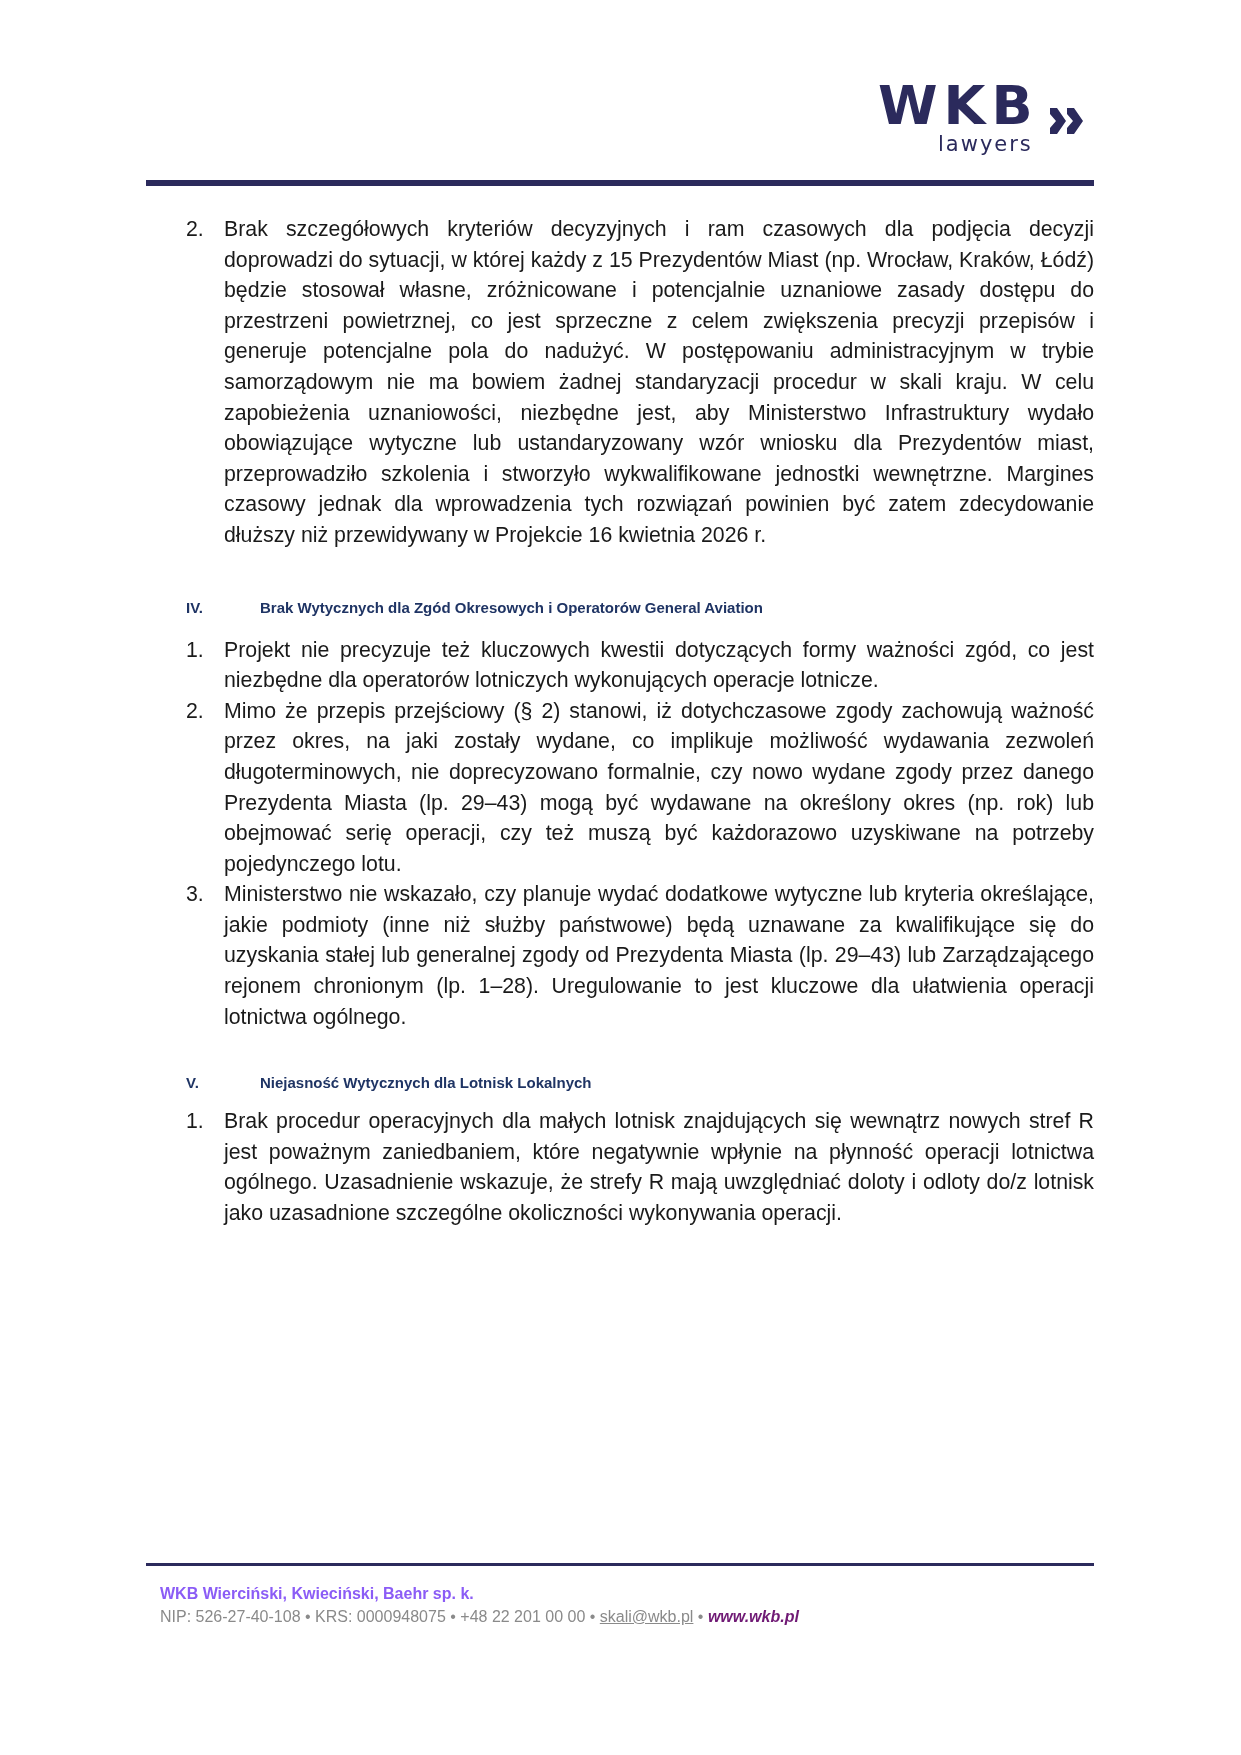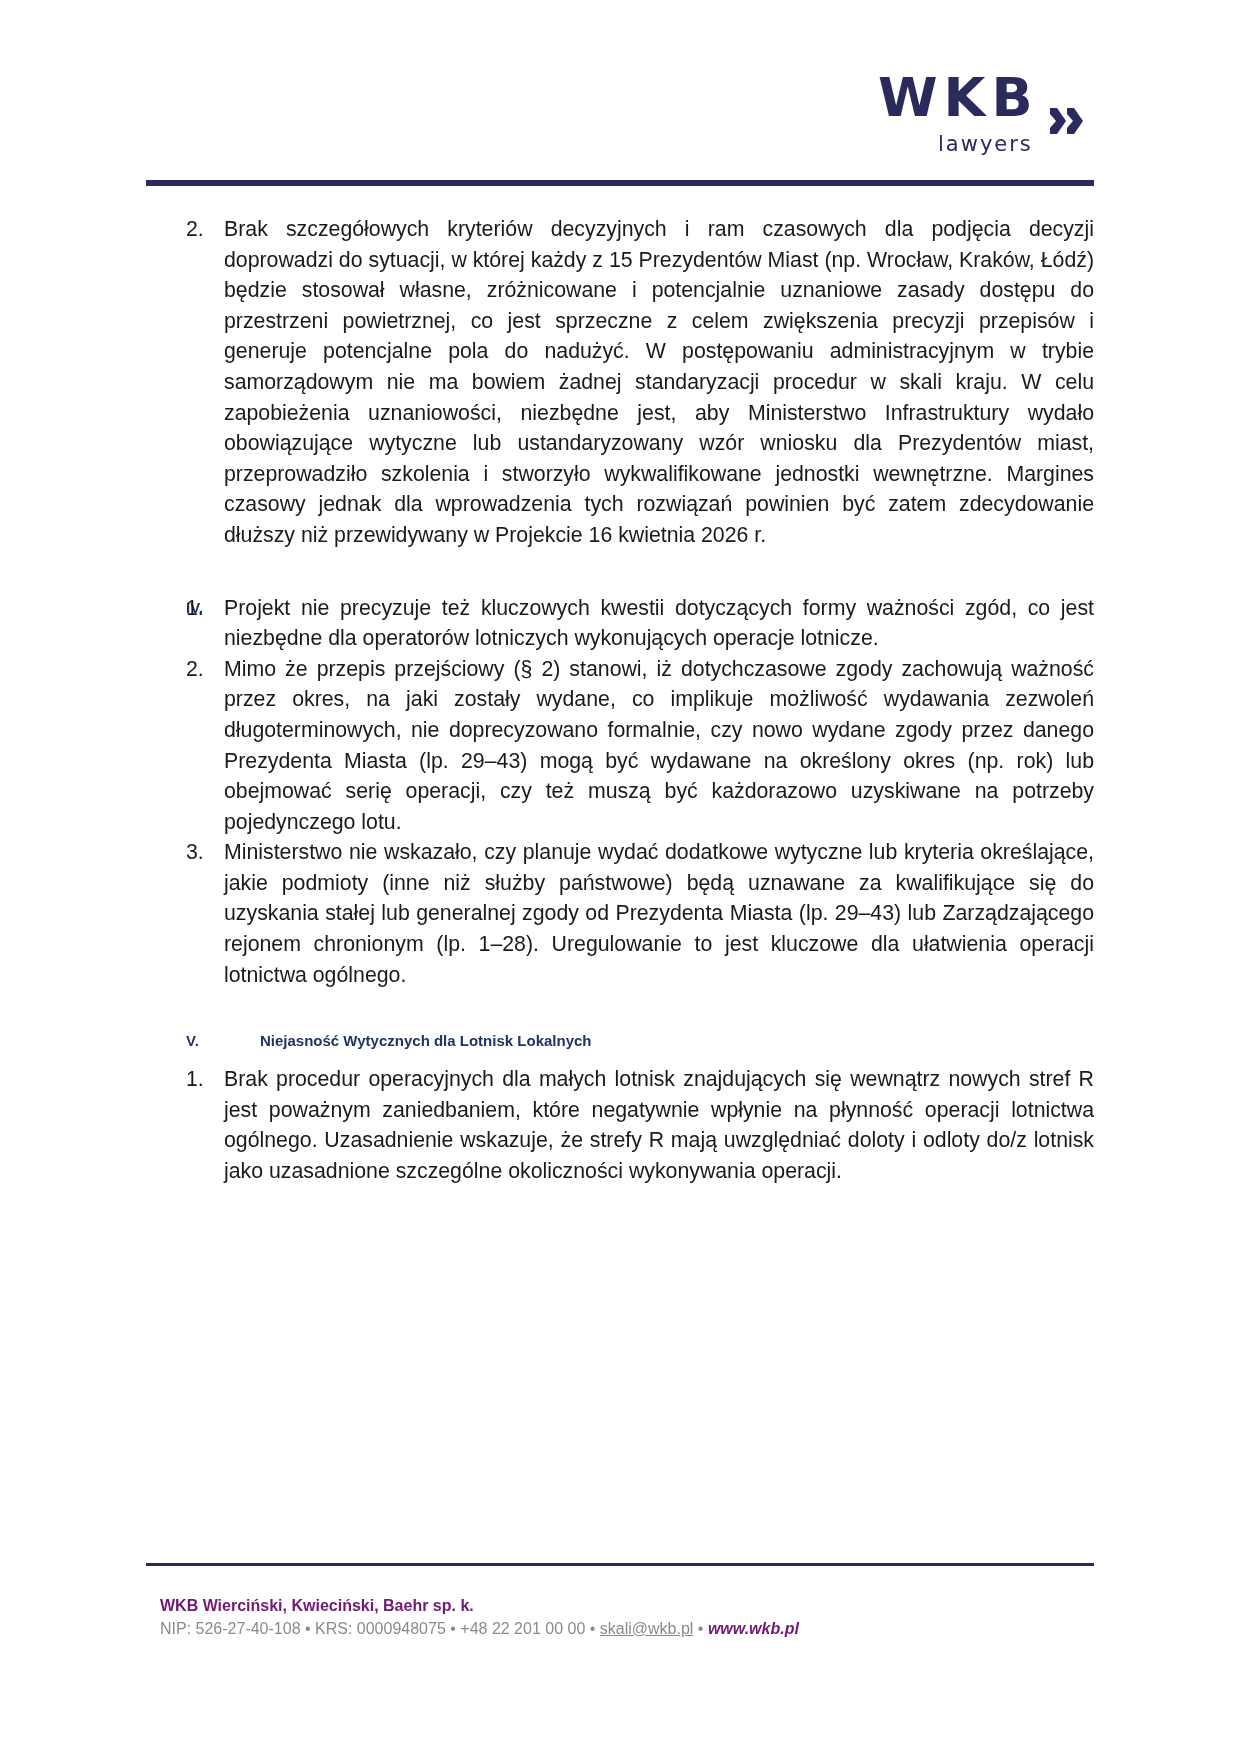--- a/index.html
+++ b/index.html
@@ -1,36 +1,36 @@
 <!DOCTYPE html>
 <html><head>
   <meta charset="utf-8">
   <style>
     html, body { margin: 0; padding: 0; background: #ffffff; }
     body { width: 1241px; height: 1755px; position: relative; overflow: hidden;
            font-family: "Liberation Sans", sans-serif; color: #1a1a1a; }
     .logo { position: absolute; left: 878px; top: 68px; width: 210px; height: 90px; }
-    .logo-wkb { position: absolute; left: 0; top: 0; font-family: "DejaVu Sans", sans-serif;
+    .logo-wkb { position: absolute; left: 0; top: 8px; font-family: "DejaVu Sans", sans-serif;
                 font-weight: bold; font-size: 54px; letter-spacing: 6px; color: #2b2a5c; line-height: 60px; }
     .logo-lawyers { position: absolute; left: 60px; top: 64px; font-family: "DejaVu Sans", sans-serif;
                     font-size: 21px; letter-spacing: 2px; color: #2b2a5c; line-height: 24px; text-align: center; }
     .logo-chev { position: absolute; left: 172px; top: 36px; width: 36px; height: 34px; }
     .rule-top { position: absolute; left: 146px; top: 180px; width: 948px; height: 6px; background: #2b2a5c; }
     .rule-bottom { position: absolute; left: 146px; top: 1563px; width: 948px; height: 3px; background: #2b2a5c; }
 
     .content { position: absolute; left: 186px; top: 214px; width: 908px; font-size: 21.3px; line-height: 30.6px; }
     .item { position: relative; padding-left: 38px; text-align: justify; }
     .item .num { position: absolute; left: 0; top: 0; }
     .heading { color: #1f3464; font-weight: bold; font-size: 15px; position: relative; padding-left: 74px; line-height: 30px; }
     .heading .roman { position: absolute; left: 0; top: 0; }
     .sec4 { margin-top: 42px; margin-bottom: 12px; }
     .sec5 { margin-top: 36px; margin-bottom: 8px; }
 
     .footer { position: absolute; left: 160px; top: 1582px; font-size: 16px; line-height: 23px; color: #8a8a8a; }
-    .footer .company { font-weight: bold; color: #701a75; margin-top: 12px; }
+    .footer .company { font-weight: bold; color: #8b5cf6; }
     .footer a { color: #8a8a8a; text-decoration: underline; }
     .footer .web { font-weight: bold; color: #701a75; font-style: italic; }
   </style>
 </head>
 <body>
 
 <div class="logo">
   <div class="logo-wkb">WKB</div>
   <svg class="logo-chev" viewBox="0 0 36 34">
     <polygon points="0,4 7,4 16,17 7,30 0,30 0,24 6,17 0,10" fill="#2b2a5c"></polygon>
@@ -42,20 +42,21 @@
 <div class="rule-top"></div>
 
 <div class="content">
   <div class="item">
     <span class="num">2.</span>
     <span>Brak szczegółowych kryteriów decyzyjnych i ram czasowych dla podjęcia decyzji doprowadzi do sytuacji, w której każdy z 15 Prezydentów Miast (np. Wrocław, Kraków, Łódź) będzie stosował własne, zróżnicowane i potencjalnie uznaniowe zasady dostępu do przestrzeni powietrznej, co jest sprzeczne z celem zwiększenia precyzji przepisów i generuje potencjalne pola do nadużyć. W postępowaniu administracyjnym w trybie samorządowym nie ma bowiem żadnej standaryzacji procedur w skali kraju. W celu zapobieżenia uznaniowości, niezbędne jest, aby Ministerstwo Infrastruktury wydało obowiązujące wytyczne lub ustandaryzowany wzór wniosku dla Prezydentów miast, przeprowadziło szkolenia i stworzyło wykwalifikowane jednostki wewnętrzne. Margines czasowy jednak dla wprowadzenia tych rozwiązań powinien być zatem zdecydowanie dłuższy niż przewidywany w Projekcie 16 kwietnia 2026 r.</span>
   </div>
 
   <div class="heading sec4">
     <span class="roman">IV.</span>
+    <span>Brak Wytycznych dla Zgód Okresowych i Operatorów General Aviation</span>
   </div>
   <div class="item">
     <span class="num">1.</span>
     <span>Projekt nie precyzuje też kluczowych kwestii dotyczących formy ważności zgód, co jest niezbędne dla operatorów lotniczych wykonujących operacje lotnicze.</span>
   </div>
   <div class="item">
     <span class="num">2.</span>
     <span>Mimo że przepis przejściowy (§ 2) stanowi, iż dotychczasowe zgody zachowują ważność przez okres, na jaki zostały wydane, co implikuje możliwość wydawania zezwoleń długoterminowych, nie doprecyzowano formalnie, czy nowo wydane zgody przez danego Prezydenta Miasta (lp. 29–43) mogą być wydawane na określony okres (np. rok) lub obejmować serię operacji, czy też muszą być każdorazowo uzyskiwane na potrzeby pojedynczego lotu.</span>
   </div>
   <div class="item">

